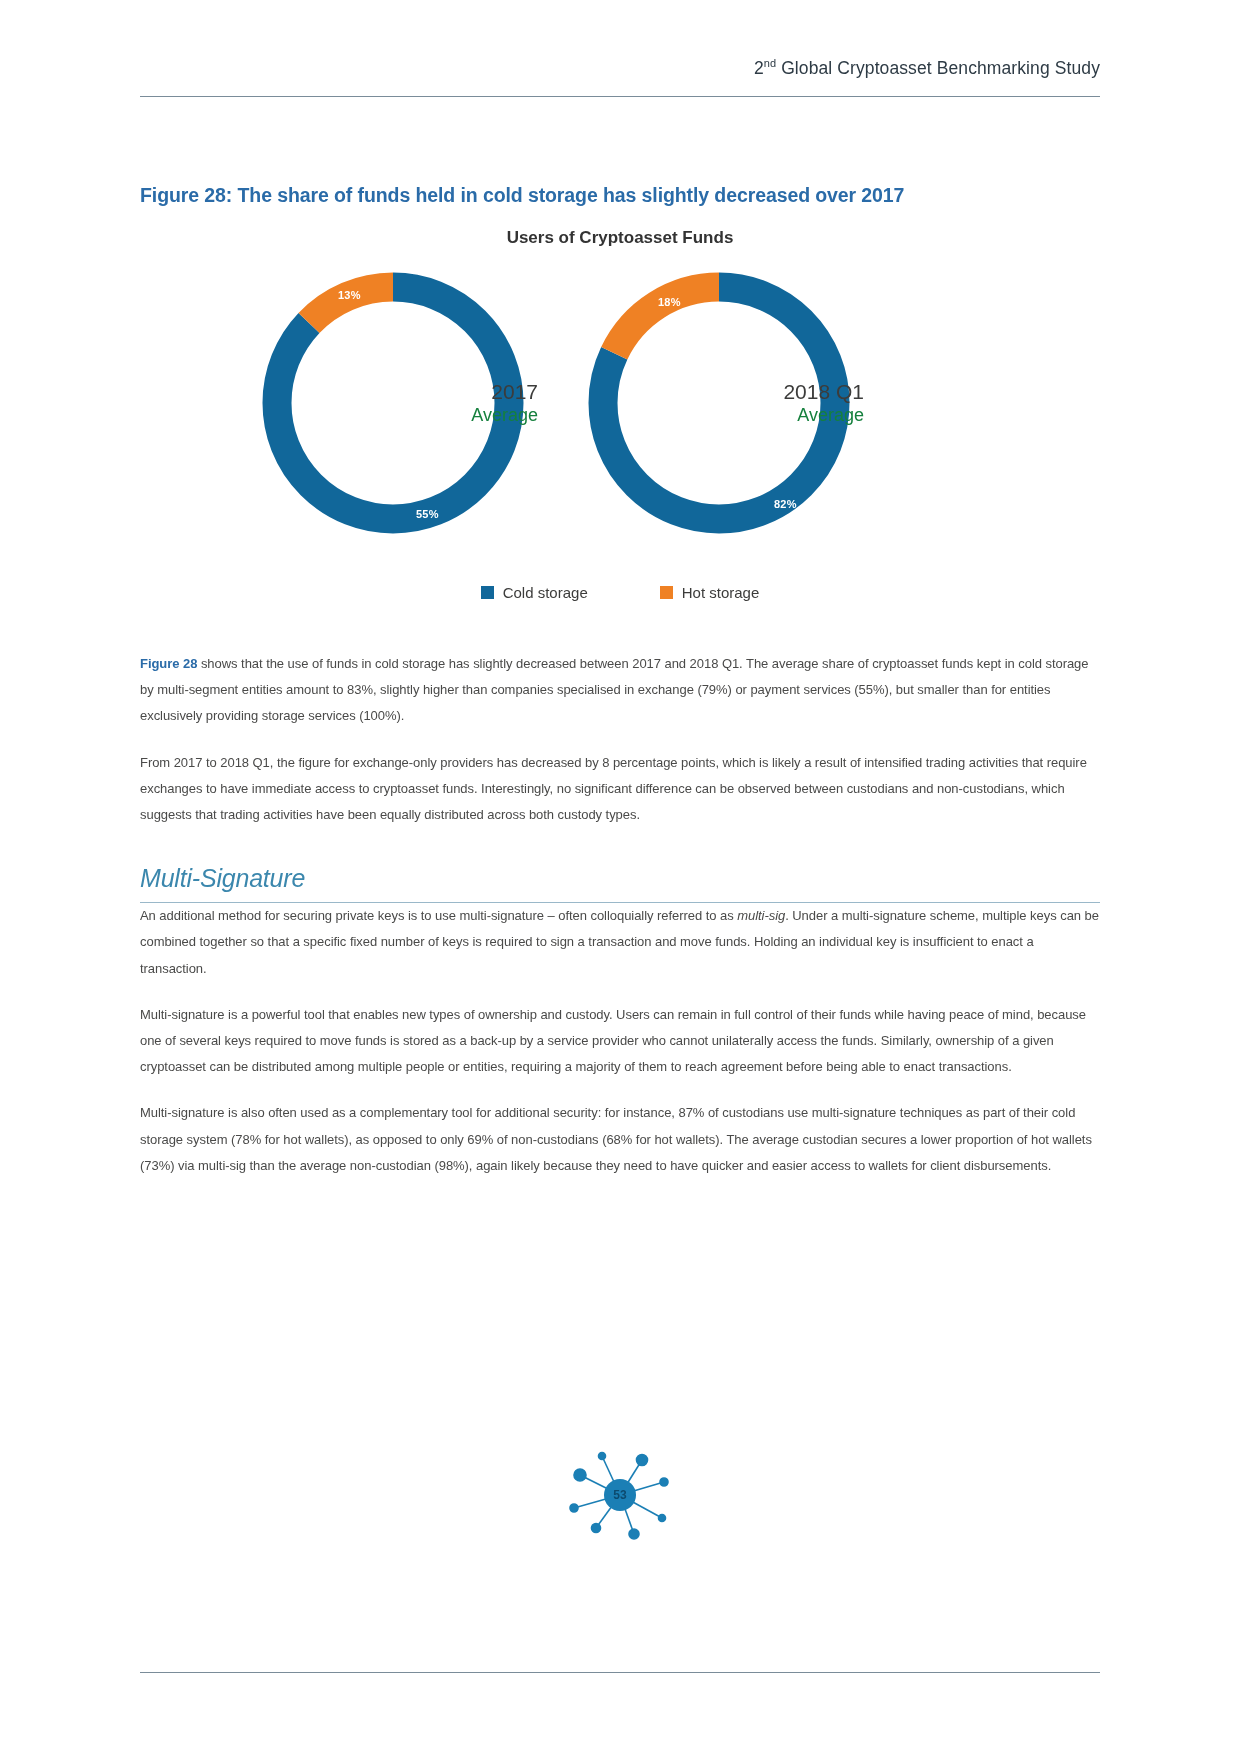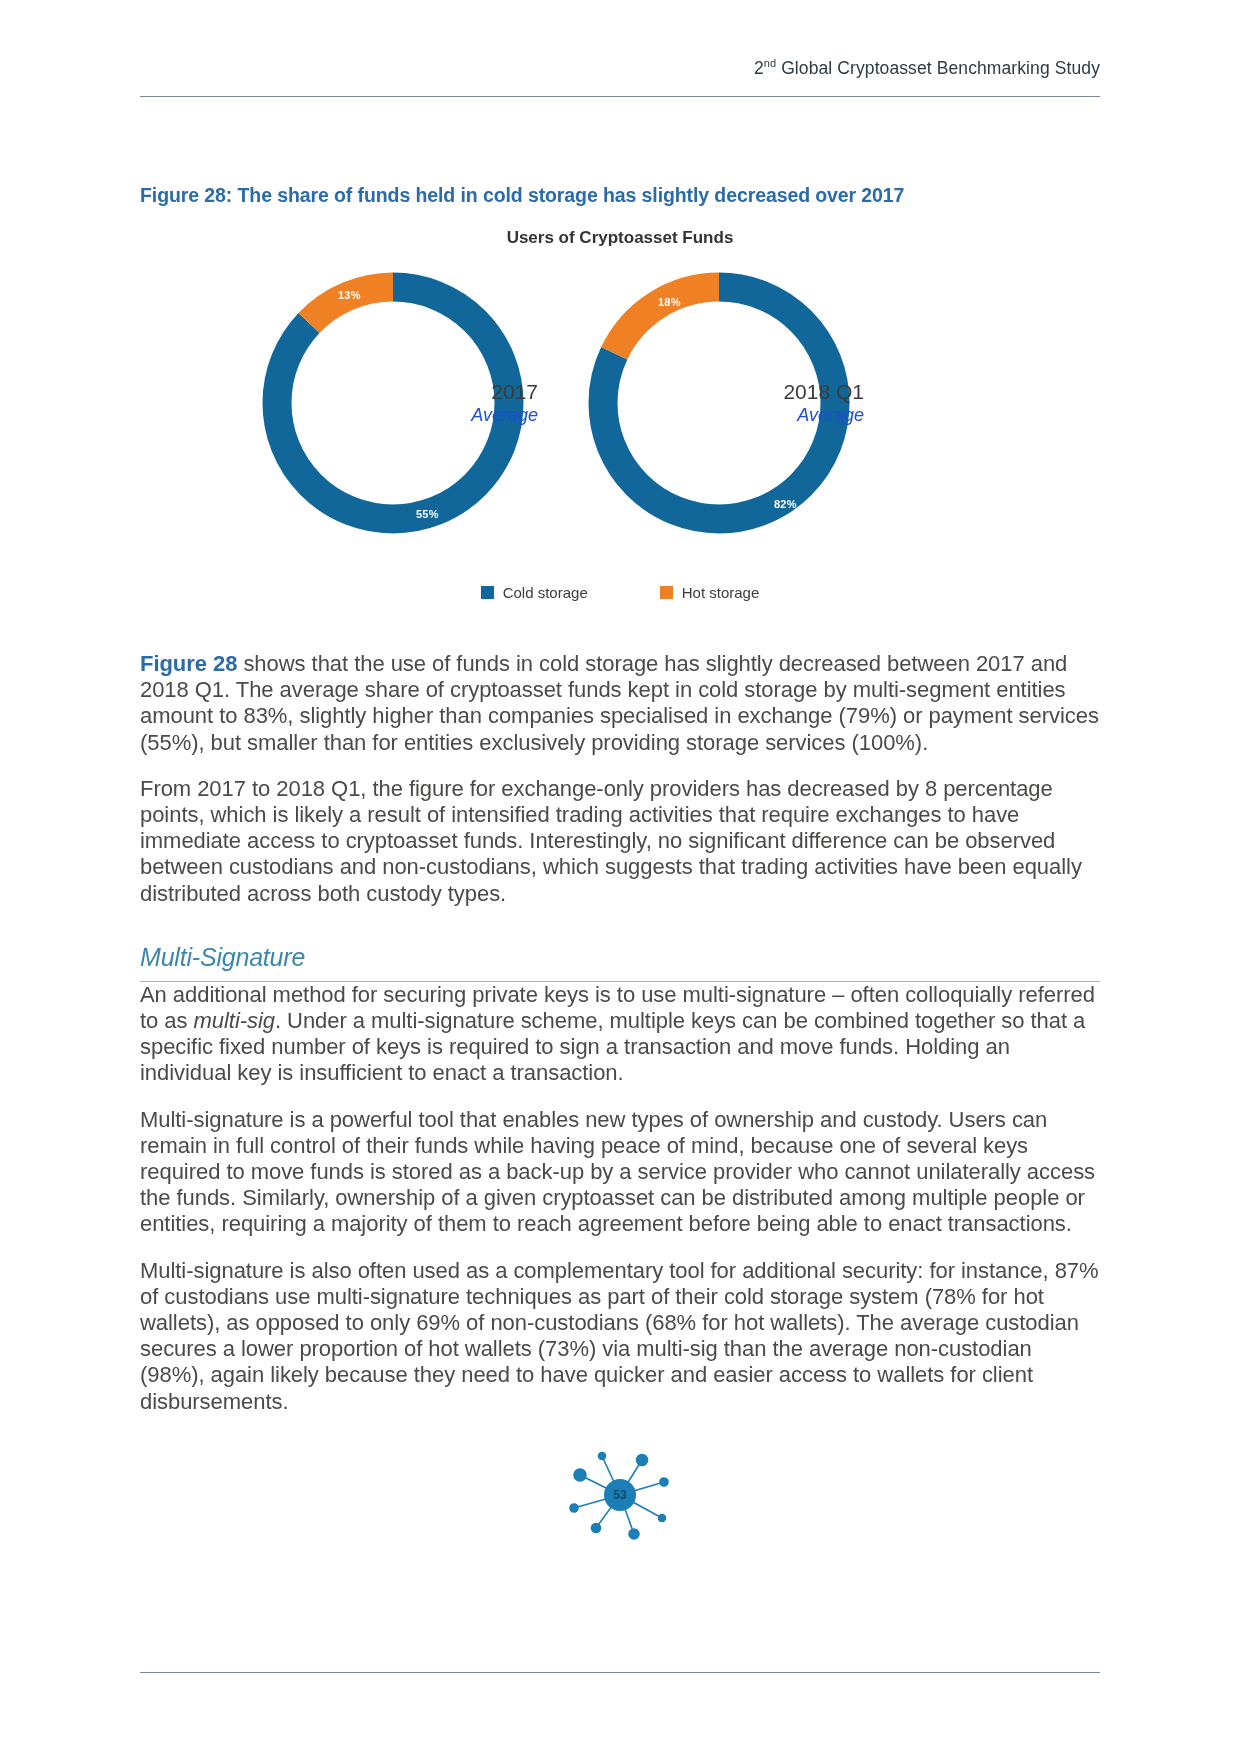--- a/index.html
+++ b/index.html
@@ -112,23 +112,22 @@
     justify-content: center;
     pointer-events: none;
   }
   .donut-center .c-label {
     font-size: 21px;
     color: #3c3c3b;
     line-height: 1.18;
   }
   .donut-center .c-sub {
     font-size: 18px;
-    color: #1d4ed8;
+    color: #15803d;
     line-height: 1.18;
-    font-style: italic;
   }
   .slice-label {
     position: absolute;
     font-size: 11px;
     font-weight: bold;
     color: #ffffff;
     letter-spacing: 0.2px;
   }
 
   .legend {
@@ -158,21 +157,21 @@
 
   
   .body-col {
     position: absolute;
     left: 140px;
     top: 651px;
     width: 960px;
   }
   p.para {
     margin: 0 0 20px 0;
-    font-size: 22px;
+    font-size: 13px;
     line-height: 26.2px;
     color: #4a4a49;
     letter-spacing: -0.05px;
     text-align: left;
   }
   .fig-ref {
     color: #2a6ba8;
     font-weight: bold;
   }
   em.ital { font-style: italic; }

